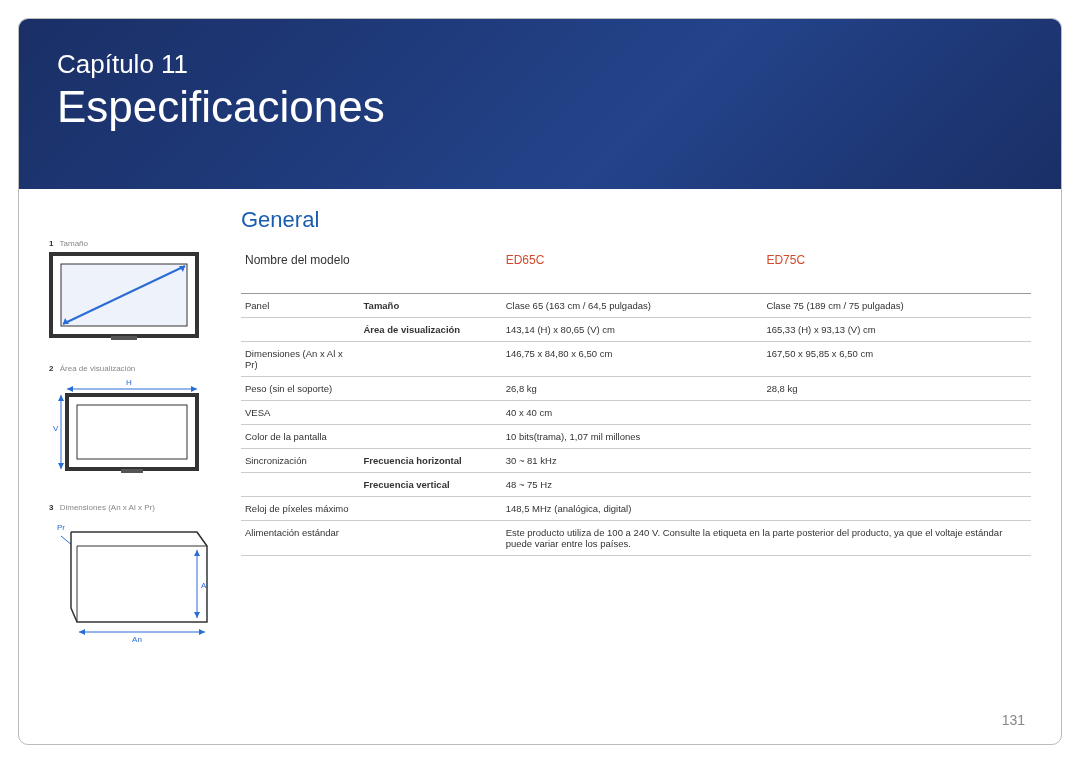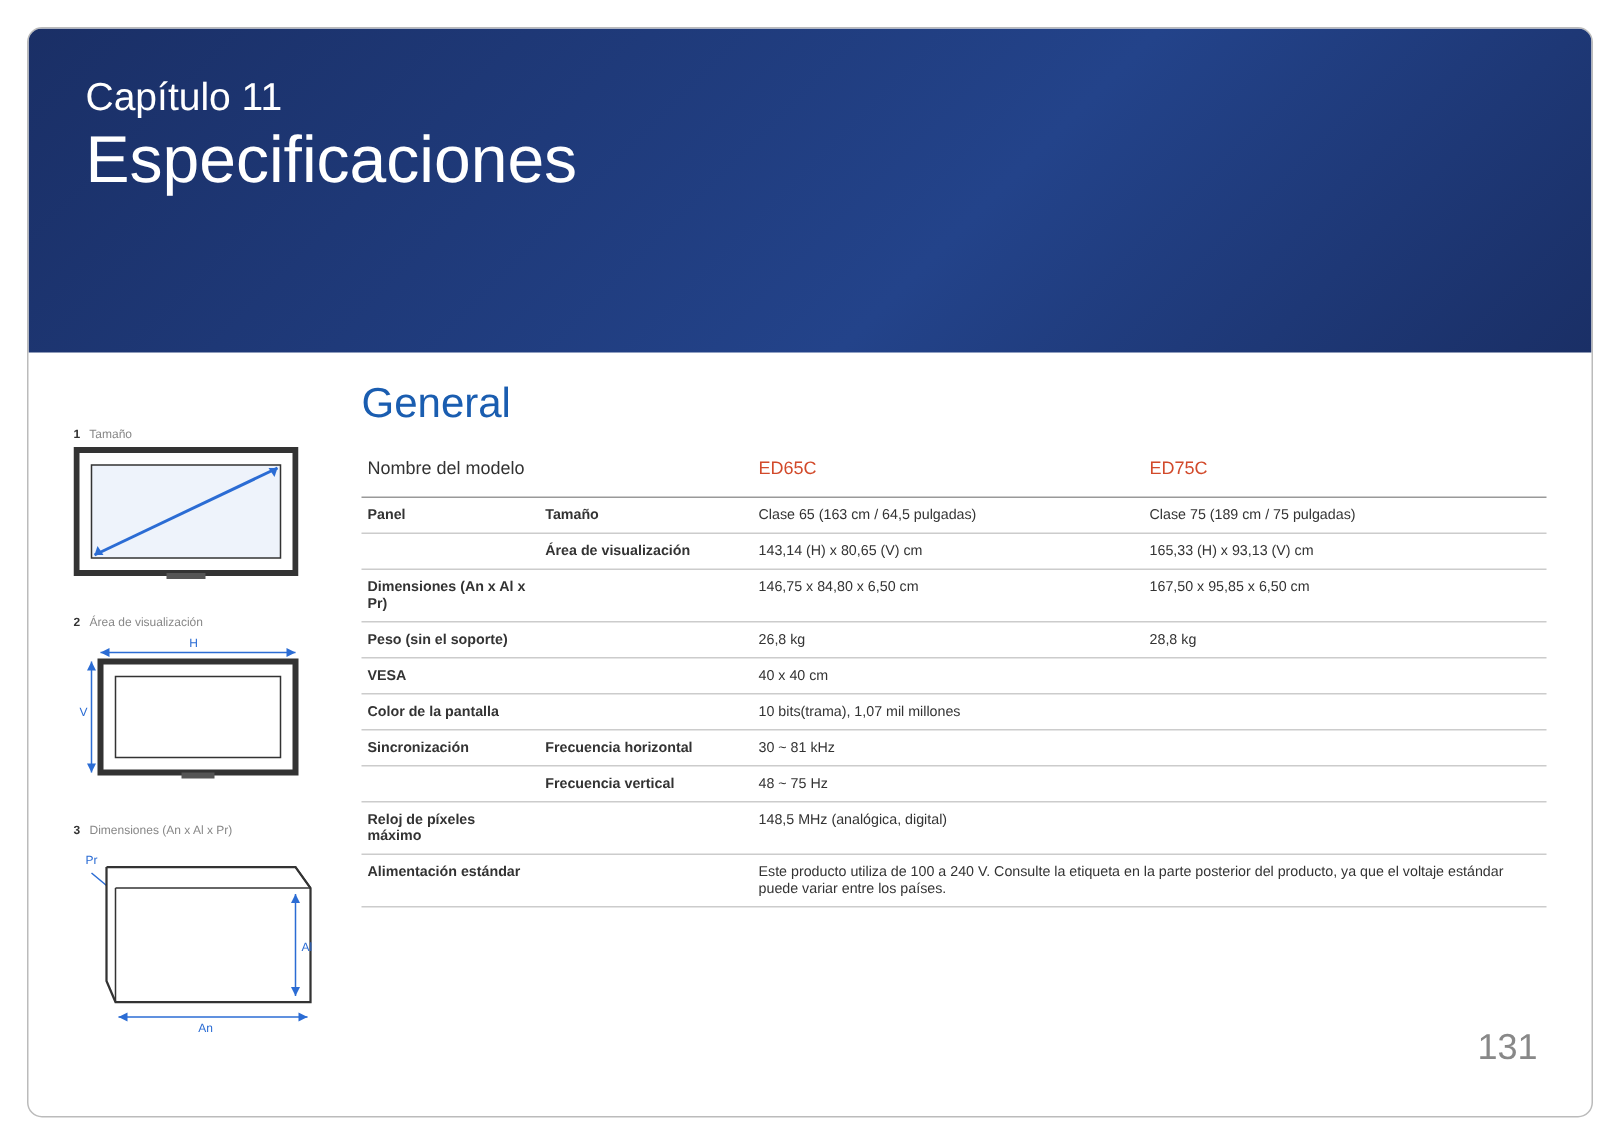--- a/index.html
+++ b/index.html
@@ -16,21 +16,21 @@
   .page {
     position: absolute;
     top: 18px; left: 18px; right: 18px; bottom: 18px;
     border: 1px solid #bbb;
     border-radius: 10px;
     overflow: hidden;
   }
   .header {
     background: #1d3a7a;
     background: linear-gradient(135deg, #1a2f66 0%, #23438a 60%, #1a2f66 100%);
-    height: 216px;
+    height: 170px;
     padding: 30px 38px 0 38px;
     color: #fff;
   }
   .chapter { font-size: 26px; font-weight: 400; margin-bottom: 2px; }
   .chtitle { font-size: 44px; font-weight: 400; }
   .content {
     display: flex;
     padding: 18px 30px 0 30px;
     gap: 22px;
   }
@@ -39,50 +39,50 @@
     flex: 0 0 170px;
     padding-top: 32px;
   }
   .fig-item { margin-bottom: 22px; }
   .fig-caption { color: #888; font-size: 8px; margin-bottom: 4px; }
   .fig-caption b { color: #333; margin-right: 4px; }
   .fig-box svg { display: block; }
   .main { flex: 1; }
   .section-title {
     color: #1a5db0;
-    font-size: 28px;
+    font-size: 22px;
     font-weight: 500;
     margin-bottom: 14px;
   }
   table.spec {
     width: 100%;
     border-collapse: collapse;
   }
   .spec th, .spec td {
     text-align: left;
     padding: 6px 6px 6px 4px;
     border-bottom: 1px solid #ccc;
     vertical-align: top;
     font-size: 9.5px;
     font-weight: 400;
   }
   .spec thead th {
     border-bottom: 1px solid #999;
     font-size: 12px;
-    padding-bottom: 12px;
+    padding-bottom: 26px;
   }
   .model-label { font-weight: 700; color: #333; }
   .model-col { color: #d24a2b; font-weight: 700; }
-  .spec .lbl { font-weight: 700; }
+  .spec .lbl { font-weight: 400; }
   .spec .sub { font-weight: 700; }
   .page-number {
     position: absolute;
-    bottom: 31px; right: 36px;
+    bottom: 16px; right: 36px;
     color: #888;
-    font-size: 24px;
+    font-size: 14px;
   }
 </style>
 </head>
 <body>
 
 <div class="page">
 
   <div class="header">
     <div class="chapter">Capítulo 11</div>
     <div class="chtitle">Especificaciones</div>

